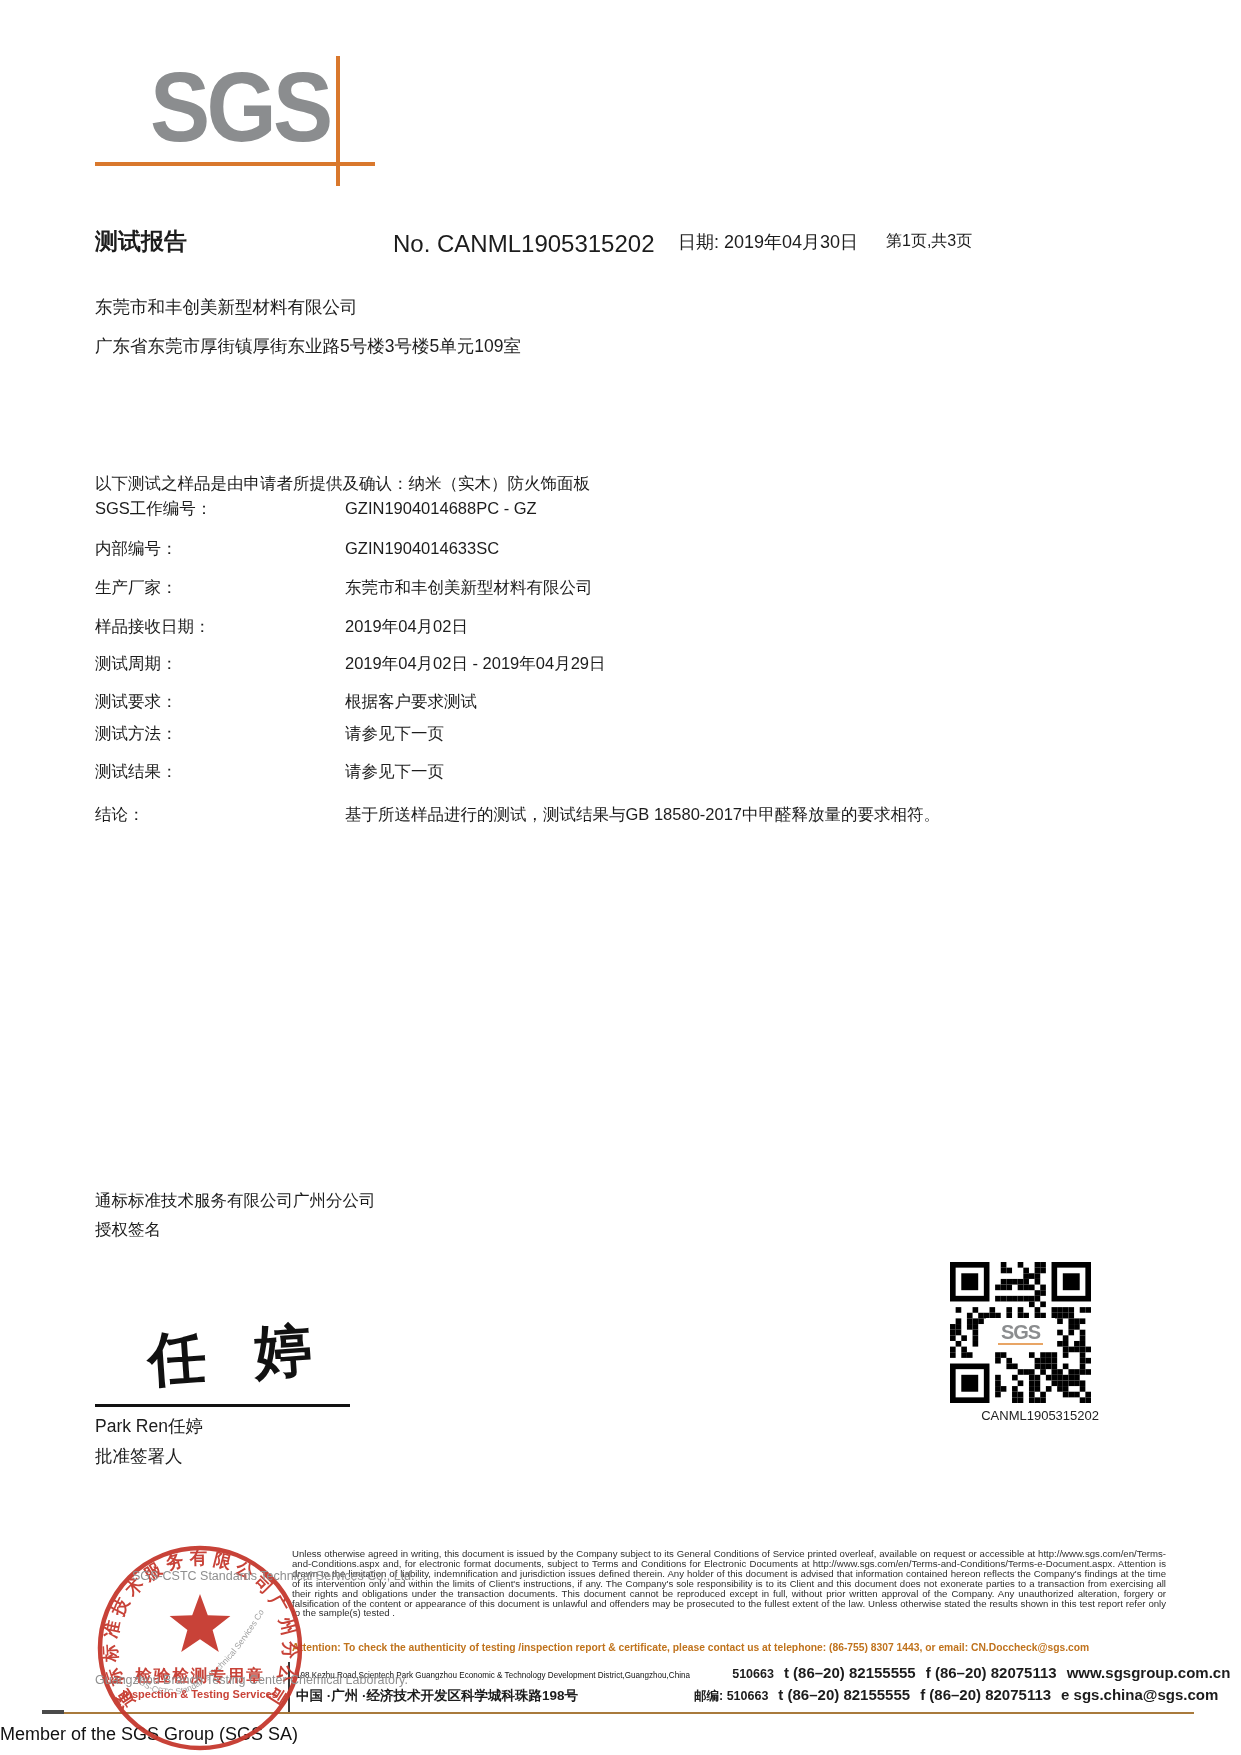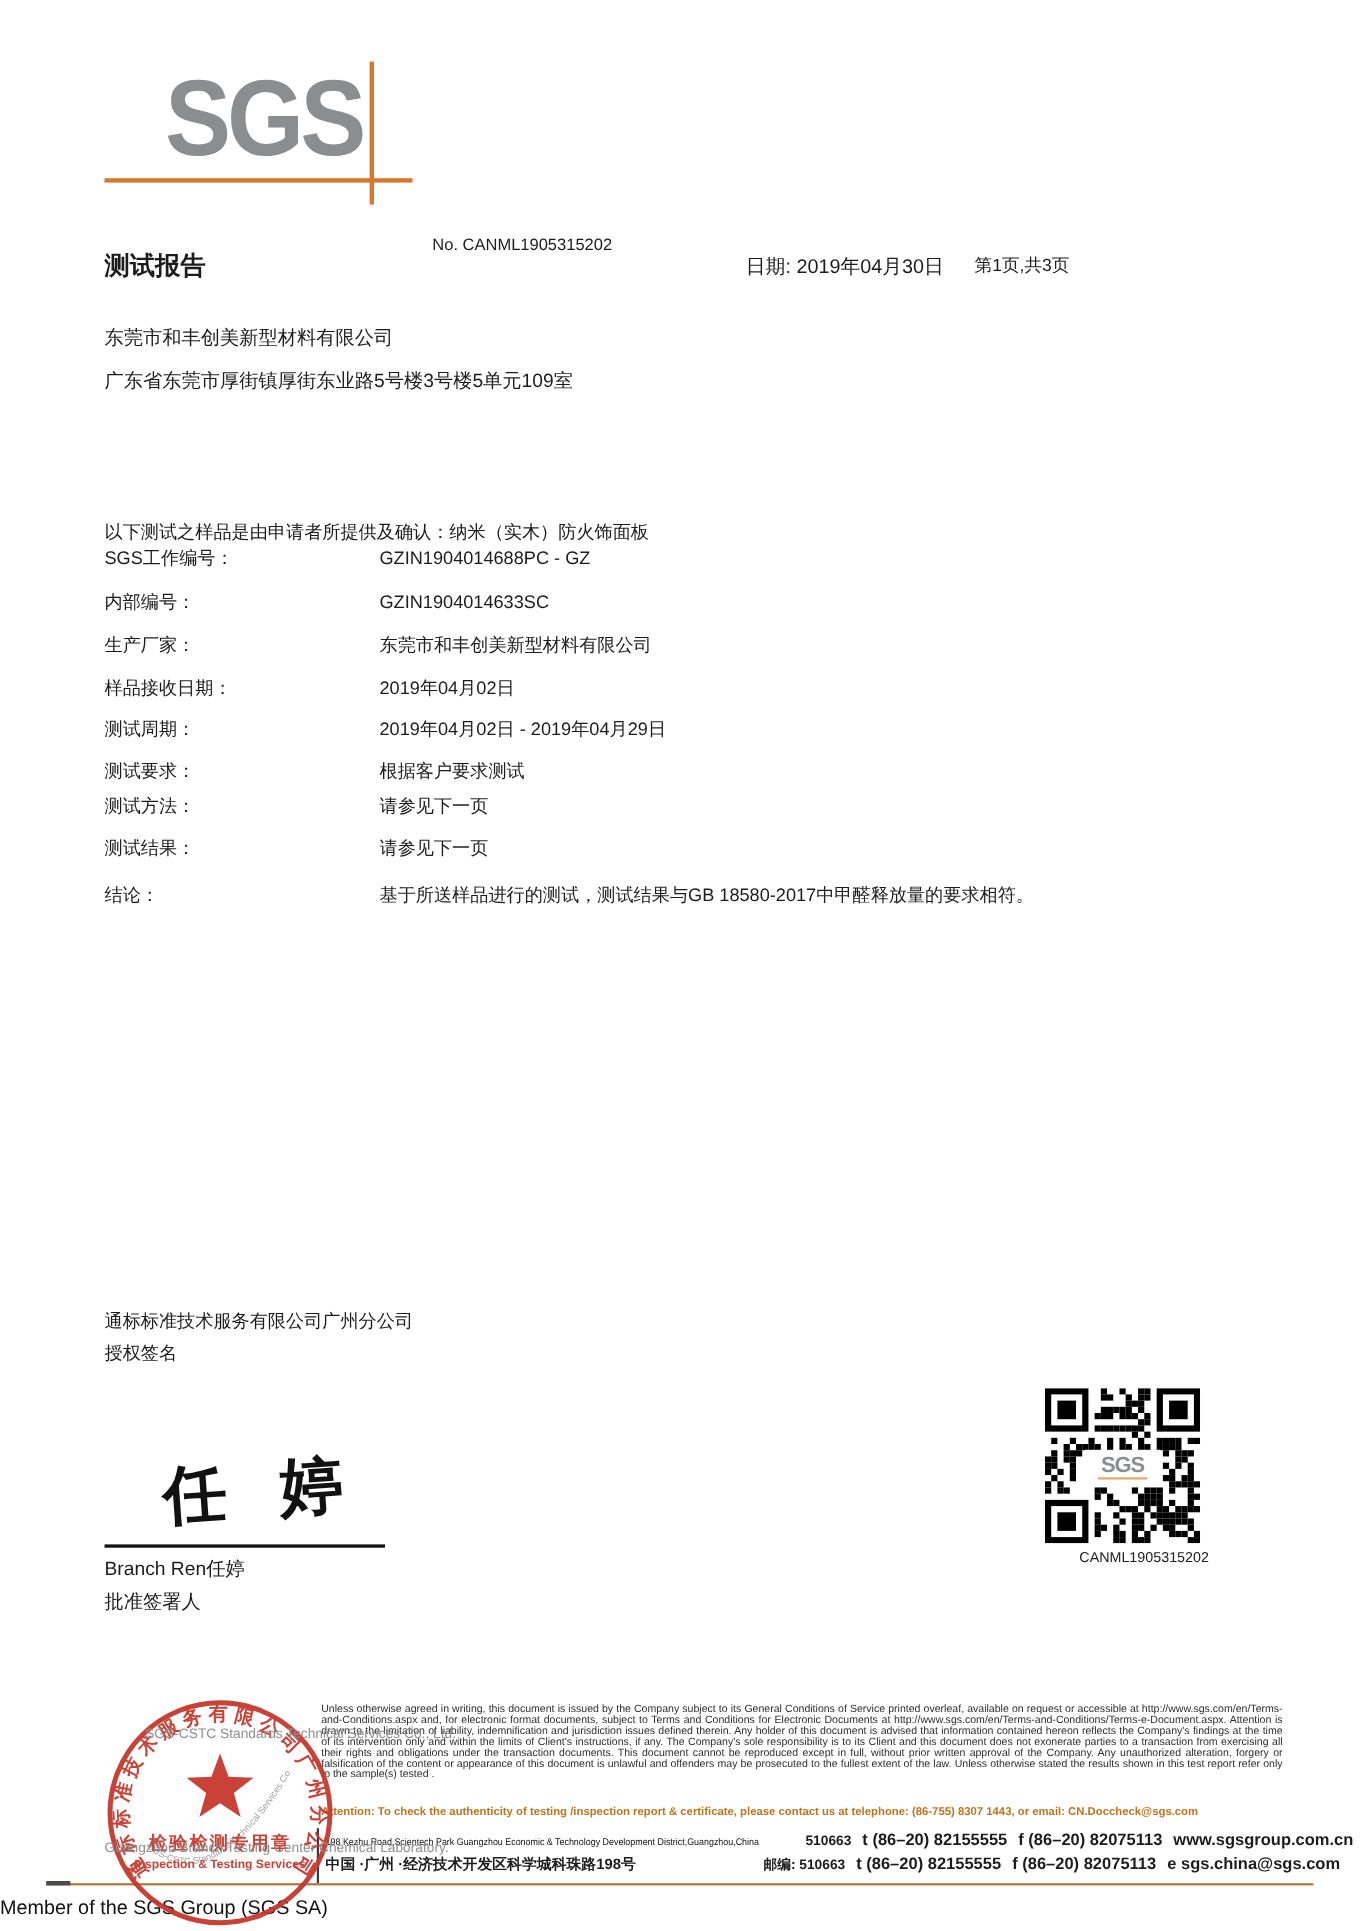--- a/index.html
+++ b/index.html
@@ -13,21 +13,21 @@
   
   .logo-text{
     left:150px;top:58px;font-size:98px;font-weight:700;color:#8b8d8f;
     letter-spacing:-4px;line-height:1;transform:scale(.92,1);transform-origin:left top;
   }
   .logo-hline{left:95px;top:162px;width:280px;height:4px;background:#d9782d;}
   .logo-vline{left:336px;top:56px;width:4px;height:130px;background:#d9782d;}
 
   
   .doc-title{left:95px;top:226px;font-size:23px;font-weight:700;}
-  .report-no{left:393px;top:214px;font-size:15px;}
+  .report-no{left:393px;top:230px;font-size:24px;}
   .report-date{left:678px;top:230px;font-size:18px;}
   .report-pages{left:886px;top:231px;font-size:16px;}
 
   
   .applicant-name{left:95px;top:295px;font-size:17.5px;}
   .applicant-address{left:95px;top:334px;font-size:17.5px;}
 
   
   .statement{left:95px;top:453px;font-size:16.5px;margin-top:20px;}
   .row{left:95px;width:920px;display:flex;font-size:16.5px;line-height:23px;}
@@ -136,21 +136,21 @@
 </div>
 <div class="abs row" style="top:803px">
   <span class="lbl">结论：</span>
   <span class="val">基于所送样品进行的测试，测试结果与GB 18580-2017中甲醛释放量的要求相符。</span>
 </div>
 
 <div class="abs sign-company">通标标准技术服务有限公司广州分公司</div>
 <div class="abs sign-auth">授权签名</div>
 <div class="abs signature">任 婷</div>
 <div class="abs sign-line"></div>
-<div class="abs signer-name">Branch Ren任婷</div>
+<div class="abs signer-name">Park Ren任婷</div>
 <div class="abs signer-title">批准签署人</div>
 
 <div class="abs qr-wrap">
   <svg id="qr-svg" width="141" height="141">
       <rect x="0" y="0" width="141" height="141" fill="#ffffff"></rect>
       <rect x="50.76" y="0" width="5.64" height="5.64" fill="#000"></rect>
       <rect x="67.67999999999999" y="0" width="5.64" height="5.64" fill="#000"></rect>
       <rect x="84.6" y="0" width="5.64" height="5.64" fill="#000"></rect>
       <rect x="90.24" y="0" width="5.64" height="5.64" fill="#000"></rect>
       <rect x="50.76" y="5.64" width="5.64" height="5.64" fill="#000"></rect>

